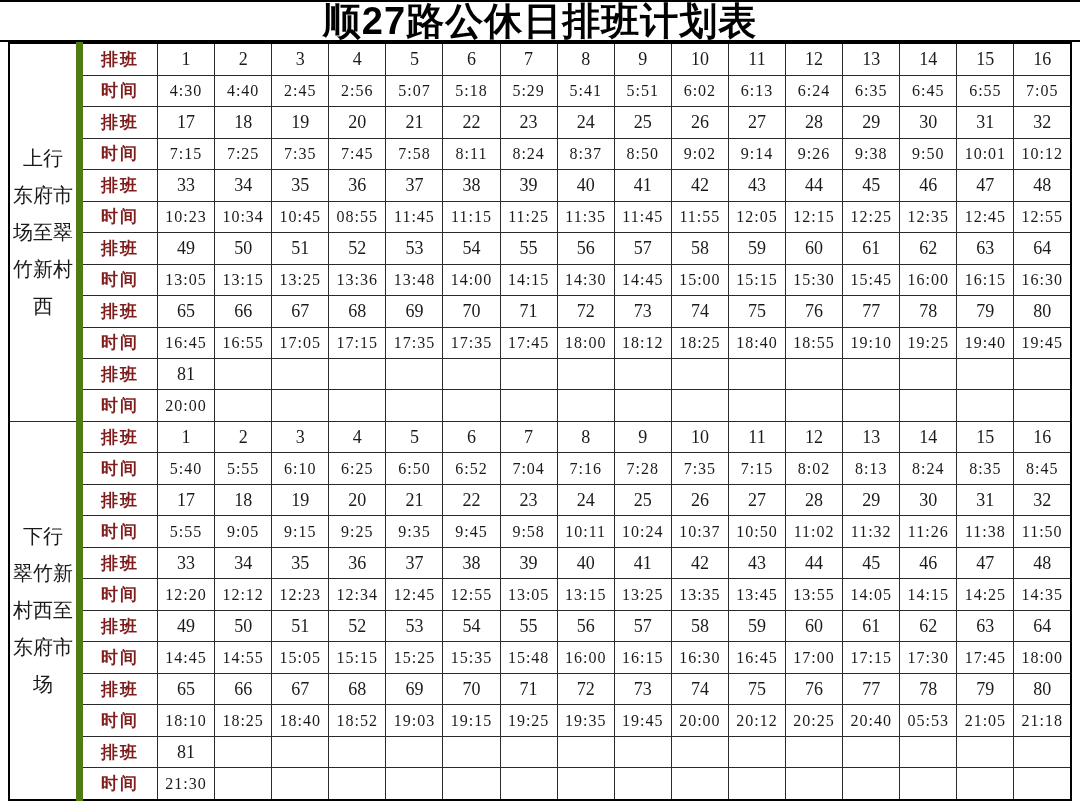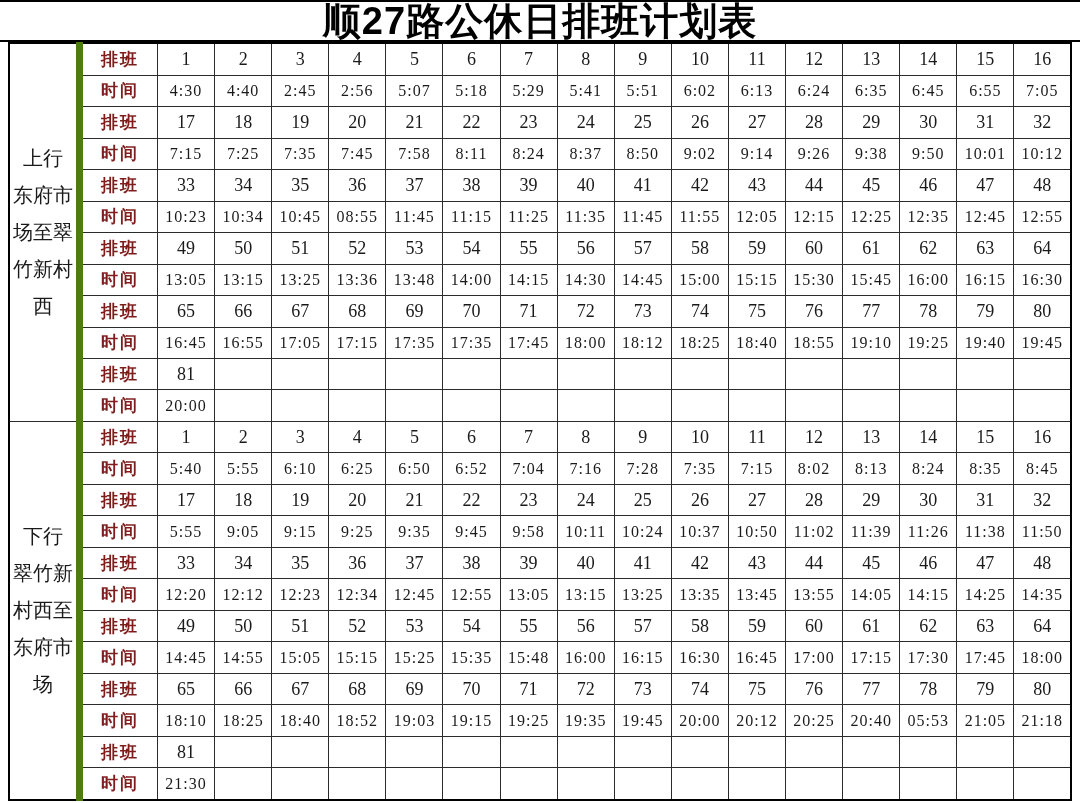--- a/index.html
+++ b/index.html
@@ -390,21 +390,21 @@
           <td class="time">9:15</td>
           <td class="time">9:25</td>
           <td class="time">9:35</td>
           <td class="time">9:45</td>
           <td class="time">9:58</td>
           <td class="time">10:11</td>
           <td class="time">10:24</td>
           <td class="time">10:37</td>
           <td class="time">10:50</td>
           <td class="time">11:02</td>
-          <td class="time">11:39</td>
+          <td class="time">11:32</td>
           <td class="time">11:26</td>
           <td class="time">11:38</td>
           <td class="time">11:50</td>
         </tr>
         <tr>
           <td class="rowhead">排班</td>
           <td class="num">33</td>
           <td class="num">34</td>
           <td class="num">35</td>
           <td class="num">36</td>

